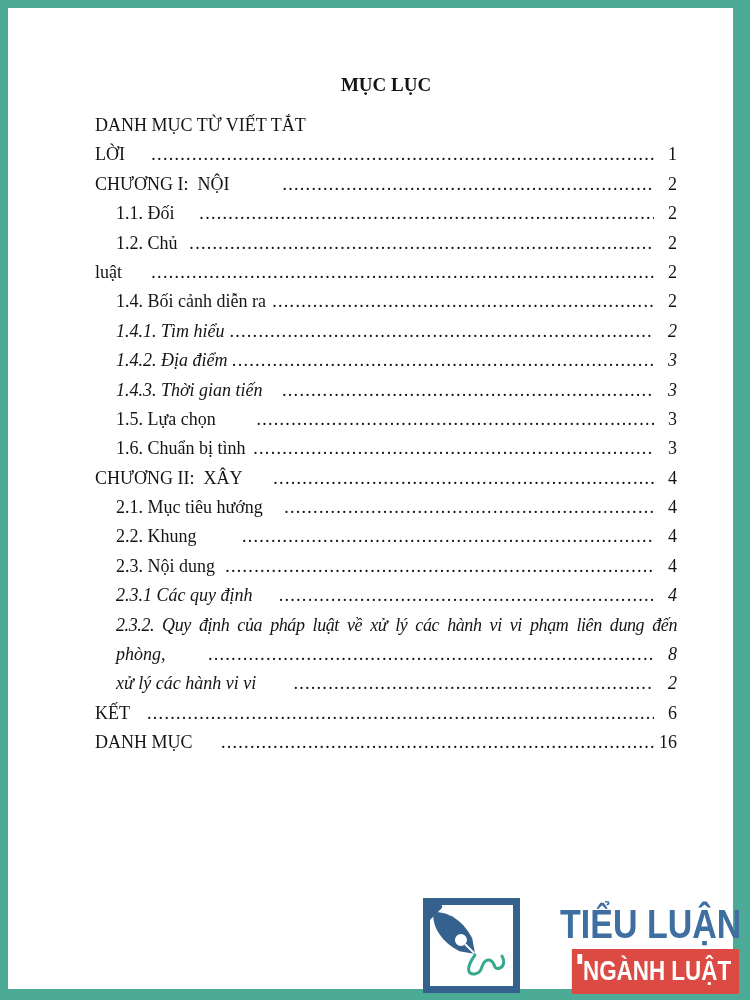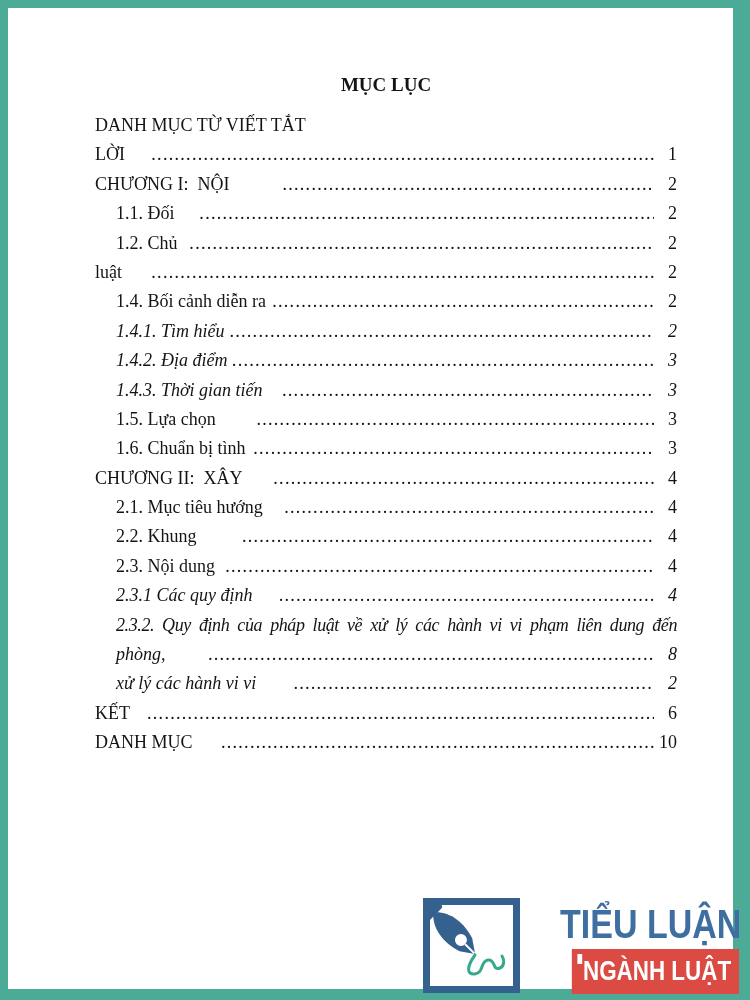--- a/index.html
+++ b/index.html
@@ -246,21 +246,21 @@
 
     <div class="row b">
       <span class="txt">KẾT LUẬN</span>
       <span class="dots"></span>
       <span class="num">6</span>
     </div>
 
     <div class="row b">
       <span class="txt">DANH MỤC TÀI LIỆU THAM KHẢO </span>
       <span class="dots"></span>
-      <span class="num">10</span>
+      <span class="num">16</span>
     </div>
   </div>
 
   <div class="logo">
     <div class="logo-box">
       <svg width="83" height="81" viewBox="0 0 83 81" xmlns="http://www.w3.org/2000/svg">
         <g transform="translate(26,30) rotate(-45)">
           <rect x="-11" y="-62" width="22" height="33" rx="3" fill="#34618D"></rect>
           <path d="M0,-32 C12,-22 15,-4 9,14 L0,27 L-9,14 C-15,-4 -12,-22 0,-32 Z" fill="#34618D"></path>
           <circle cx="0" cy="7" r="6" fill="#ffffff"></circle>

